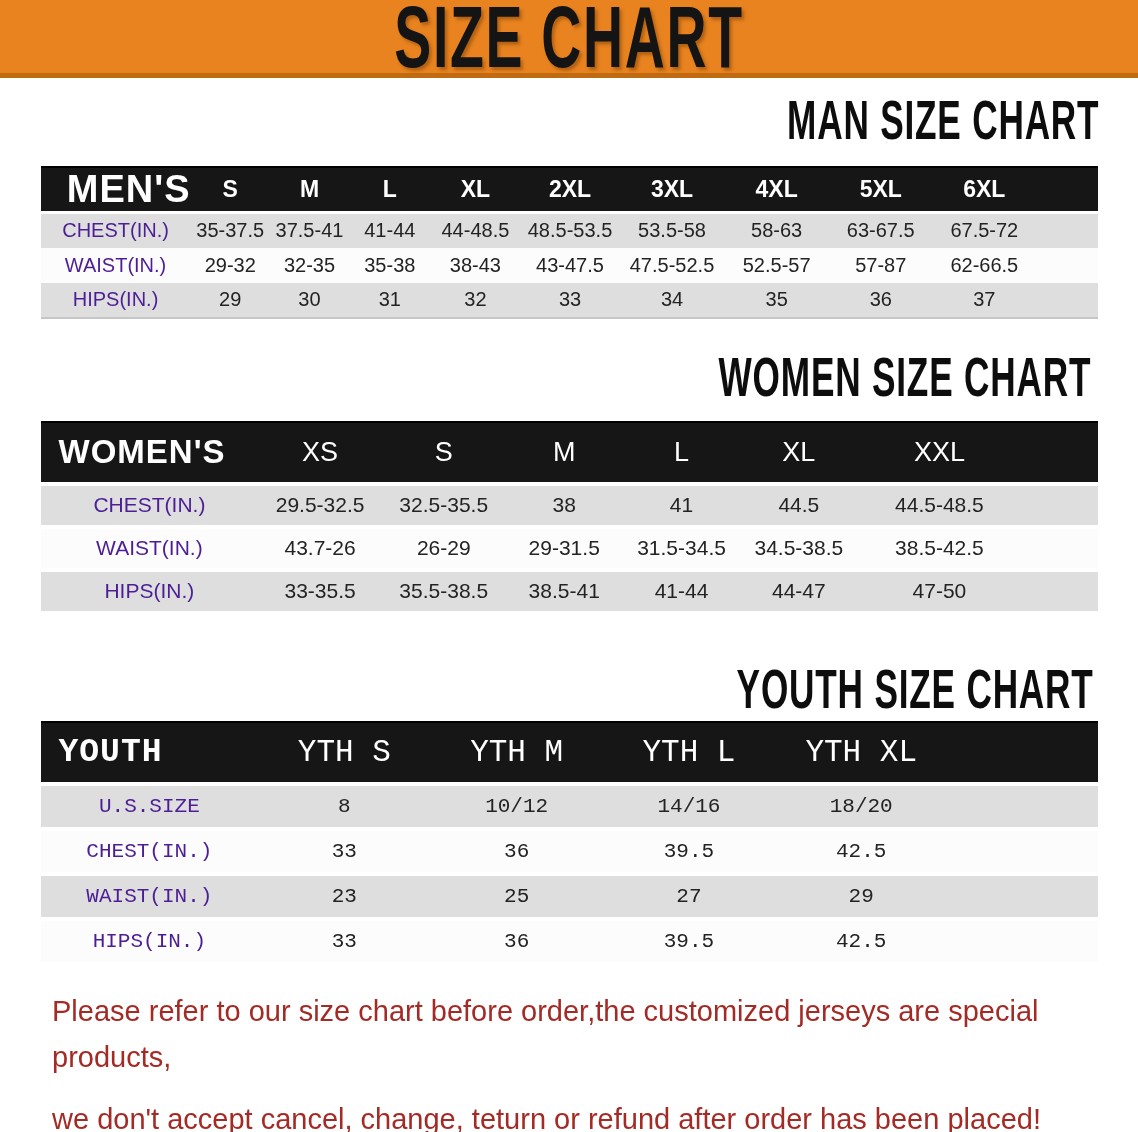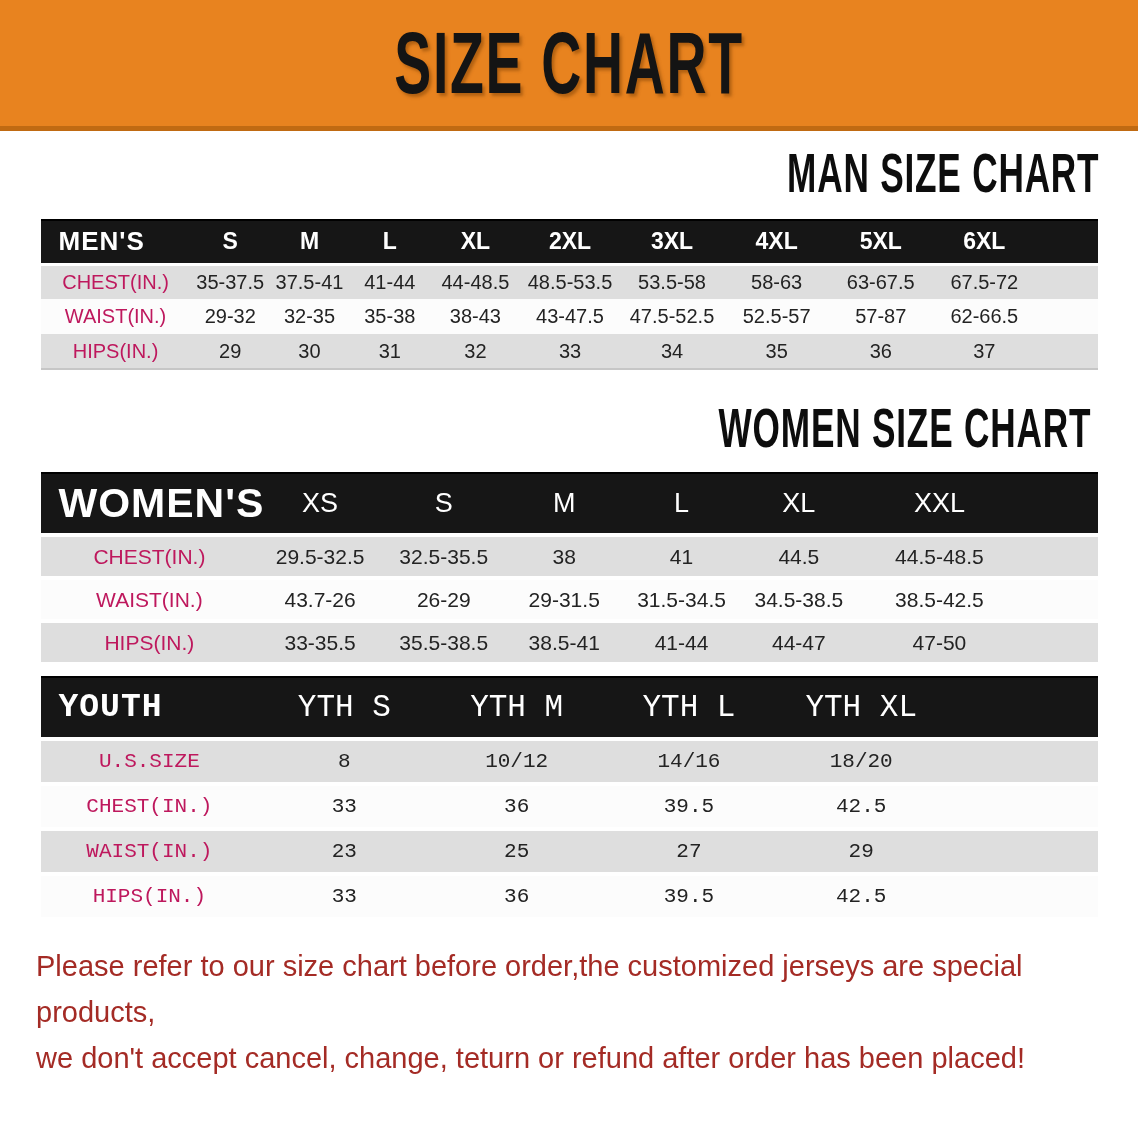--- a/index.html
+++ b/index.html
@@ -12,21 +12,21 @@
     --cell-text:#232323;
   }
   *{box-sizing:border-box;}
   html,body{margin:0;padding:0;}
   body{
     width:1138px;height:1132px;overflow:hidden;background:#ffffff;
     font-family:"Liberation Sans",sans-serif;
   }
   
   .banner{
-    width:1138px;height:131px;background:var(--banner-orange);
+    width:1138px;height:78px;background:var(--banner-orange);
     border-bottom:5px solid var(--banner-edge);
     display:flex;align-items:center;justify-content:center;
   }
   .banner .cond{
     font-size:66px;font-weight:bold;color:#141414;
     transform:scale(0.84,1.32);letter-spacing:2px;
     text-shadow:3px 2px 3px rgba(110,55,0,0.45);
   }
   .cond{display:inline-block;transform-origin:center;white-space:nowrap;}
   
@@ -49,39 +49,39 @@
   .tbl-wrap-youth{margin-top:10px;font-family:Liberation Mono, monospace;}
   thead th{
     background:var(--band-black);color:#ffffff;
     text-align:center;font-weight:normal;padding:0;
     border-top:2px solid #000;
   }
   th.band-label{text-align:left;padding-left:18px;font-weight:bold;letter-spacing:1px;}
   tbody td{
     text-align:center;color:var(--cell-text);padding:0;
   }
-  td.row-label{color:#be185d;}
+  td.row-label{color:#4c1d95;}
   tr.gray td{background:var(--row-gray);}
   tr.white td{background:var(--row-white);}
   
   .tbl-0 thead th{height:44px;font-size:23px;font-weight:bold;border-bottom:3px solid #fff;}
-  .tbl-0 th.band-label{font-size:26px;}
+  .tbl-0 th.band-label{font-size:38px;text-align:right;}
   .tbl-0 tbody td{height:35px;font-size:20px;}
   
   .tbl-1 thead th{height:62px;font-size:27px;border-bottom:4px solid #fff;}
-  .tbl-1 th.band-label{font-size:41px;font-weight:bold;}
+  .tbl-1 th.band-label{font-size:33px;font-weight:bold;}
   .tbl-1 tbody td{height:43px;font-size:21px;border-top:4px solid #fff;border-bottom:4px solid #fff;}
   
   .tbl-2 thead th{height:62px;font-size:31px;border-bottom:4px solid #fff;}
   .tbl-2 th.band-label{font-size:33px;font-weight:bold;}
   .tbl-2 tbody td{height:45px;font-size:21px;border-top:4px solid #fff;border-bottom:4px solid #fff;}
   
   .footer{margin-top:22px;padding-left:36px;}
   .footer p{
-    margin:0;font-size:29px;line-height:46px;
+    margin:16px;font-size:29px;line-height:46px;
     color:var(--footer-red);font-weight:normal;
   }
 </style>
 </head>
 <body>
 
 <header class="banner">
   <span class="cond">SIZE CHART</span>
 </header>
 
@@ -222,20 +222,23 @@
             <td>44-47</td>
             <td>47-50</td>
             <td></td>
           </tr>
         </tbody>
       </table>
   </div>
 </section>
 
 <section>
+  <div class="heading heading-youth">
+    <span class="cond">YOUTH SIZE CHART</span>
+  </div>
   <div class="tbl-wrap-youth">
     <table class="tbl-2">
         <colgroup>
           <col style="width: 20.6%;">
           <col style="width: 16.3%;">
           <col style="width: 16.3%;">
           <col style="width: 16.3%;">
           <col style="width: 16.3%;">
           <col style="width: 14.2%;">
         </colgroup>

